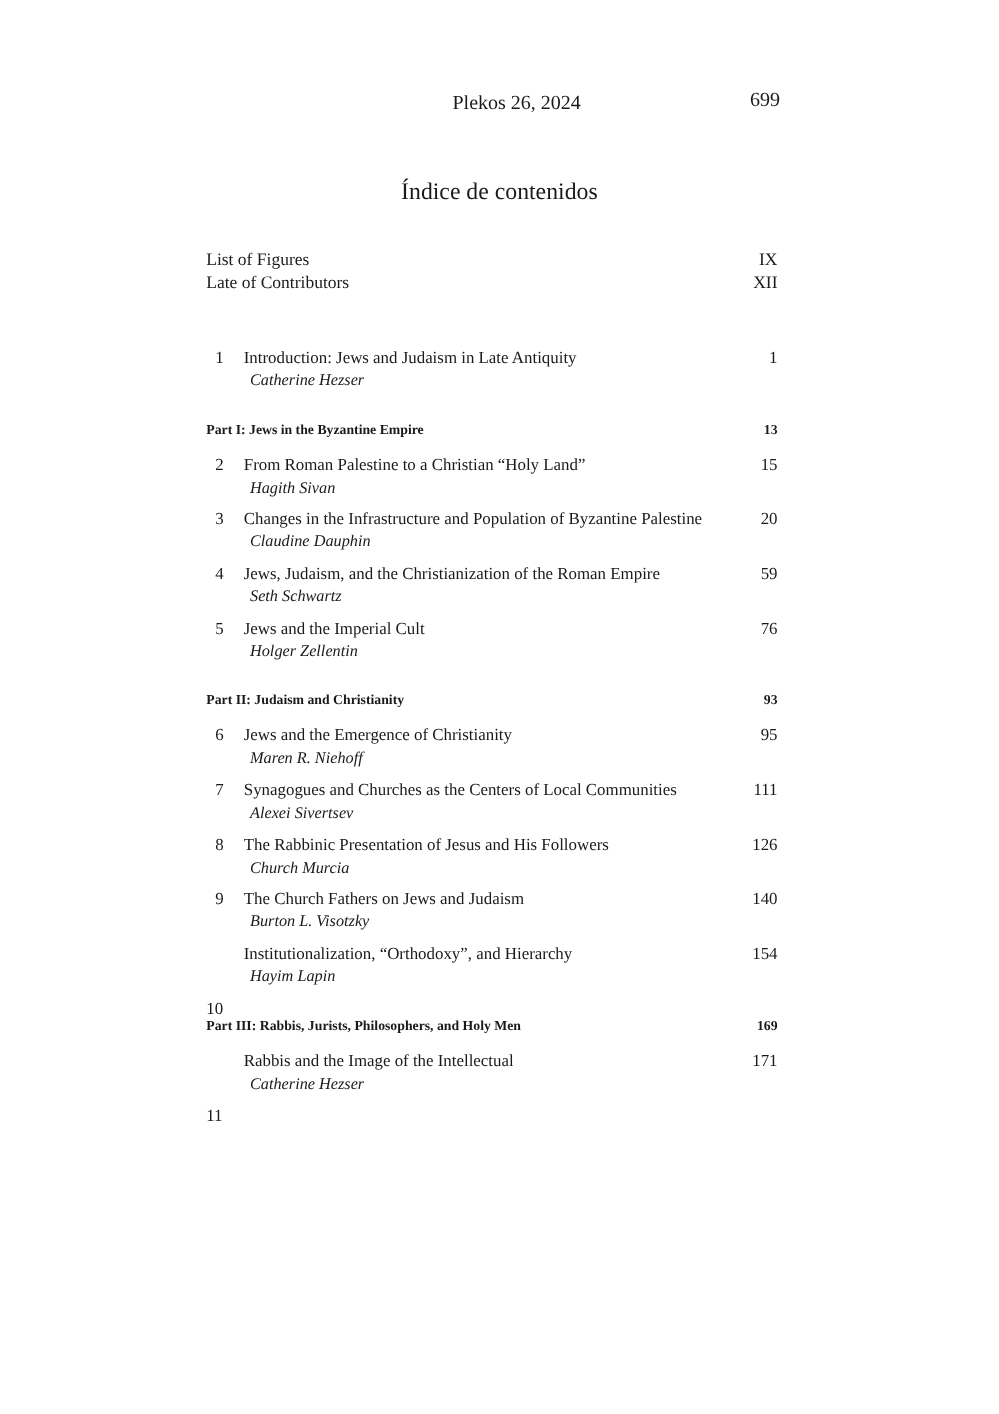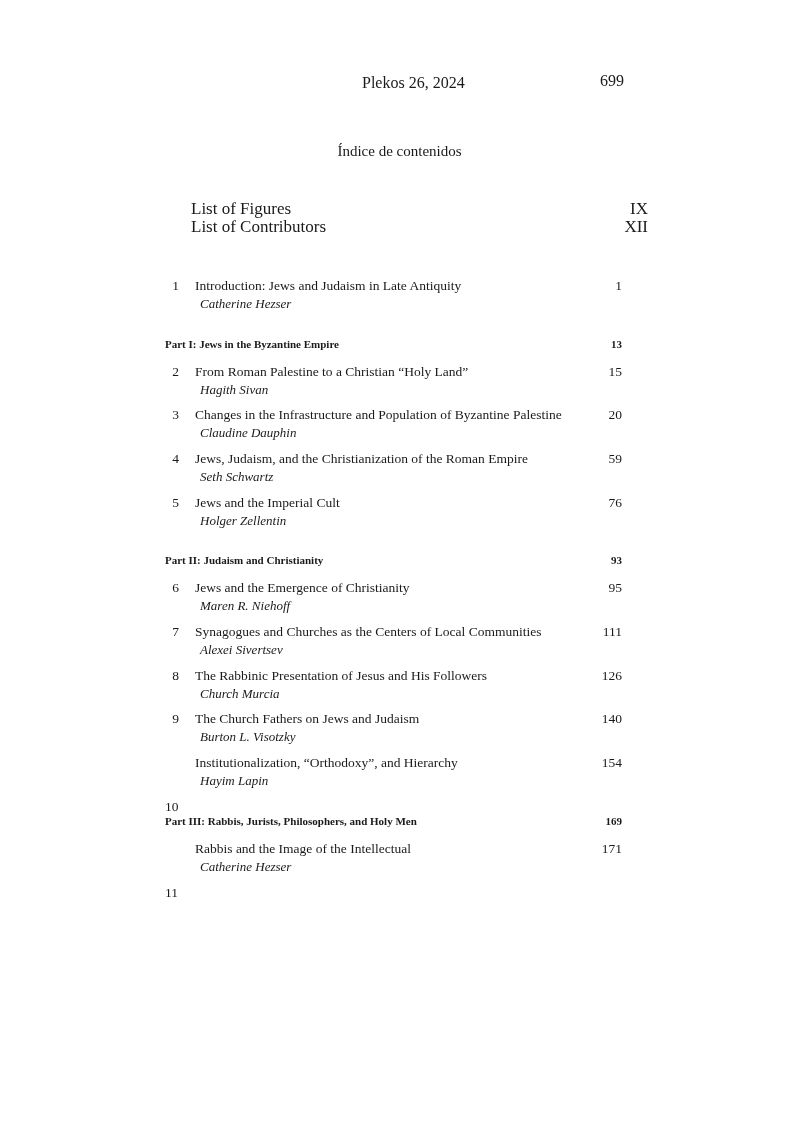--- a/index.html
+++ b/index.html
@@ -4,22 +4,22 @@
   <style>
     html, body { margin: 0; padding: 0; background: #ffffff; }
     body {
       width: 799px; height: 1131px; position: relative; overflow: hidden;
       font-family: "Liberation Serif", "DejaVu Serif", serif;
       color: #1a1a1a;
     }
     .abs { position: absolute; }
     .header-journal { left: 362px; top: 74px; font-size: 16px; }
     .header-page { left: 600px; top: 72px; width: 42px; text-align: left; font-size: 16px; }
-    .title { left: 0; width: 799px; top: 143px; text-align: center; font-size: 15px; }
-    .front { left: 165px; width: 457px; font-size: 17px; line-height: 17.5px; margin-left: 26px; }
+    .title { left: 0; width: 799px; top: 143px; text-align: center; font-size: 19px; }
+    .front { left: 165px; width: 457px; font-size: 14px; line-height: 17.5px; }
     .front-row { display: flex; justify-content: space-between; }
     .row { position: absolute; left: 165px; width: 457px; font-size: 13.5px; }
     .row .num { position: absolute; left: 0; width: 14px; text-align: right; top: 0; }
     .row .num.wide { left: 0; width: 14px; text-align: left; margin-top: 44px; }
     .row .ttl { position: absolute; left: 30px; top: 0; white-space: nowrap; }
     .row .pg { position: absolute; right: 0; top: 0; text-align: right; }
     .row .author { position: absolute; left: 35px; top: 18px; font-style: italic; font-size: 13px; white-space: nowrap; }
     .part { position: absolute; left: 165px; width: 457px; font-size: 11px; font-weight: bold; }
     .part .pg { position: absolute; right: 0; top: 0; }
   </style>
@@ -30,21 +30,21 @@
 <div class="abs header-page">699</div>
 
 <div class="abs title">Índice de contenidos</div>
 
 <div class="abs front" style="top:200px;">
   <div class="front-row">
     <span>List of Figures</span>
     <span>IX</span>
   </div>
   <div class="front-row">
-    <span>List of Contributors</span>
+    <span>Late of Contributors</span>
     <span>XII</span>
   </div>
 </div>
 
 <div class="row" style="top:278px;">
   <span class="num">1</span>
   <span class="ttl">Introduction: Jews and Judaism in Late Antiquity</span>
   <span class="pg">1</span>
   <span class="author">Catherine Hezser</span>
 </div>

